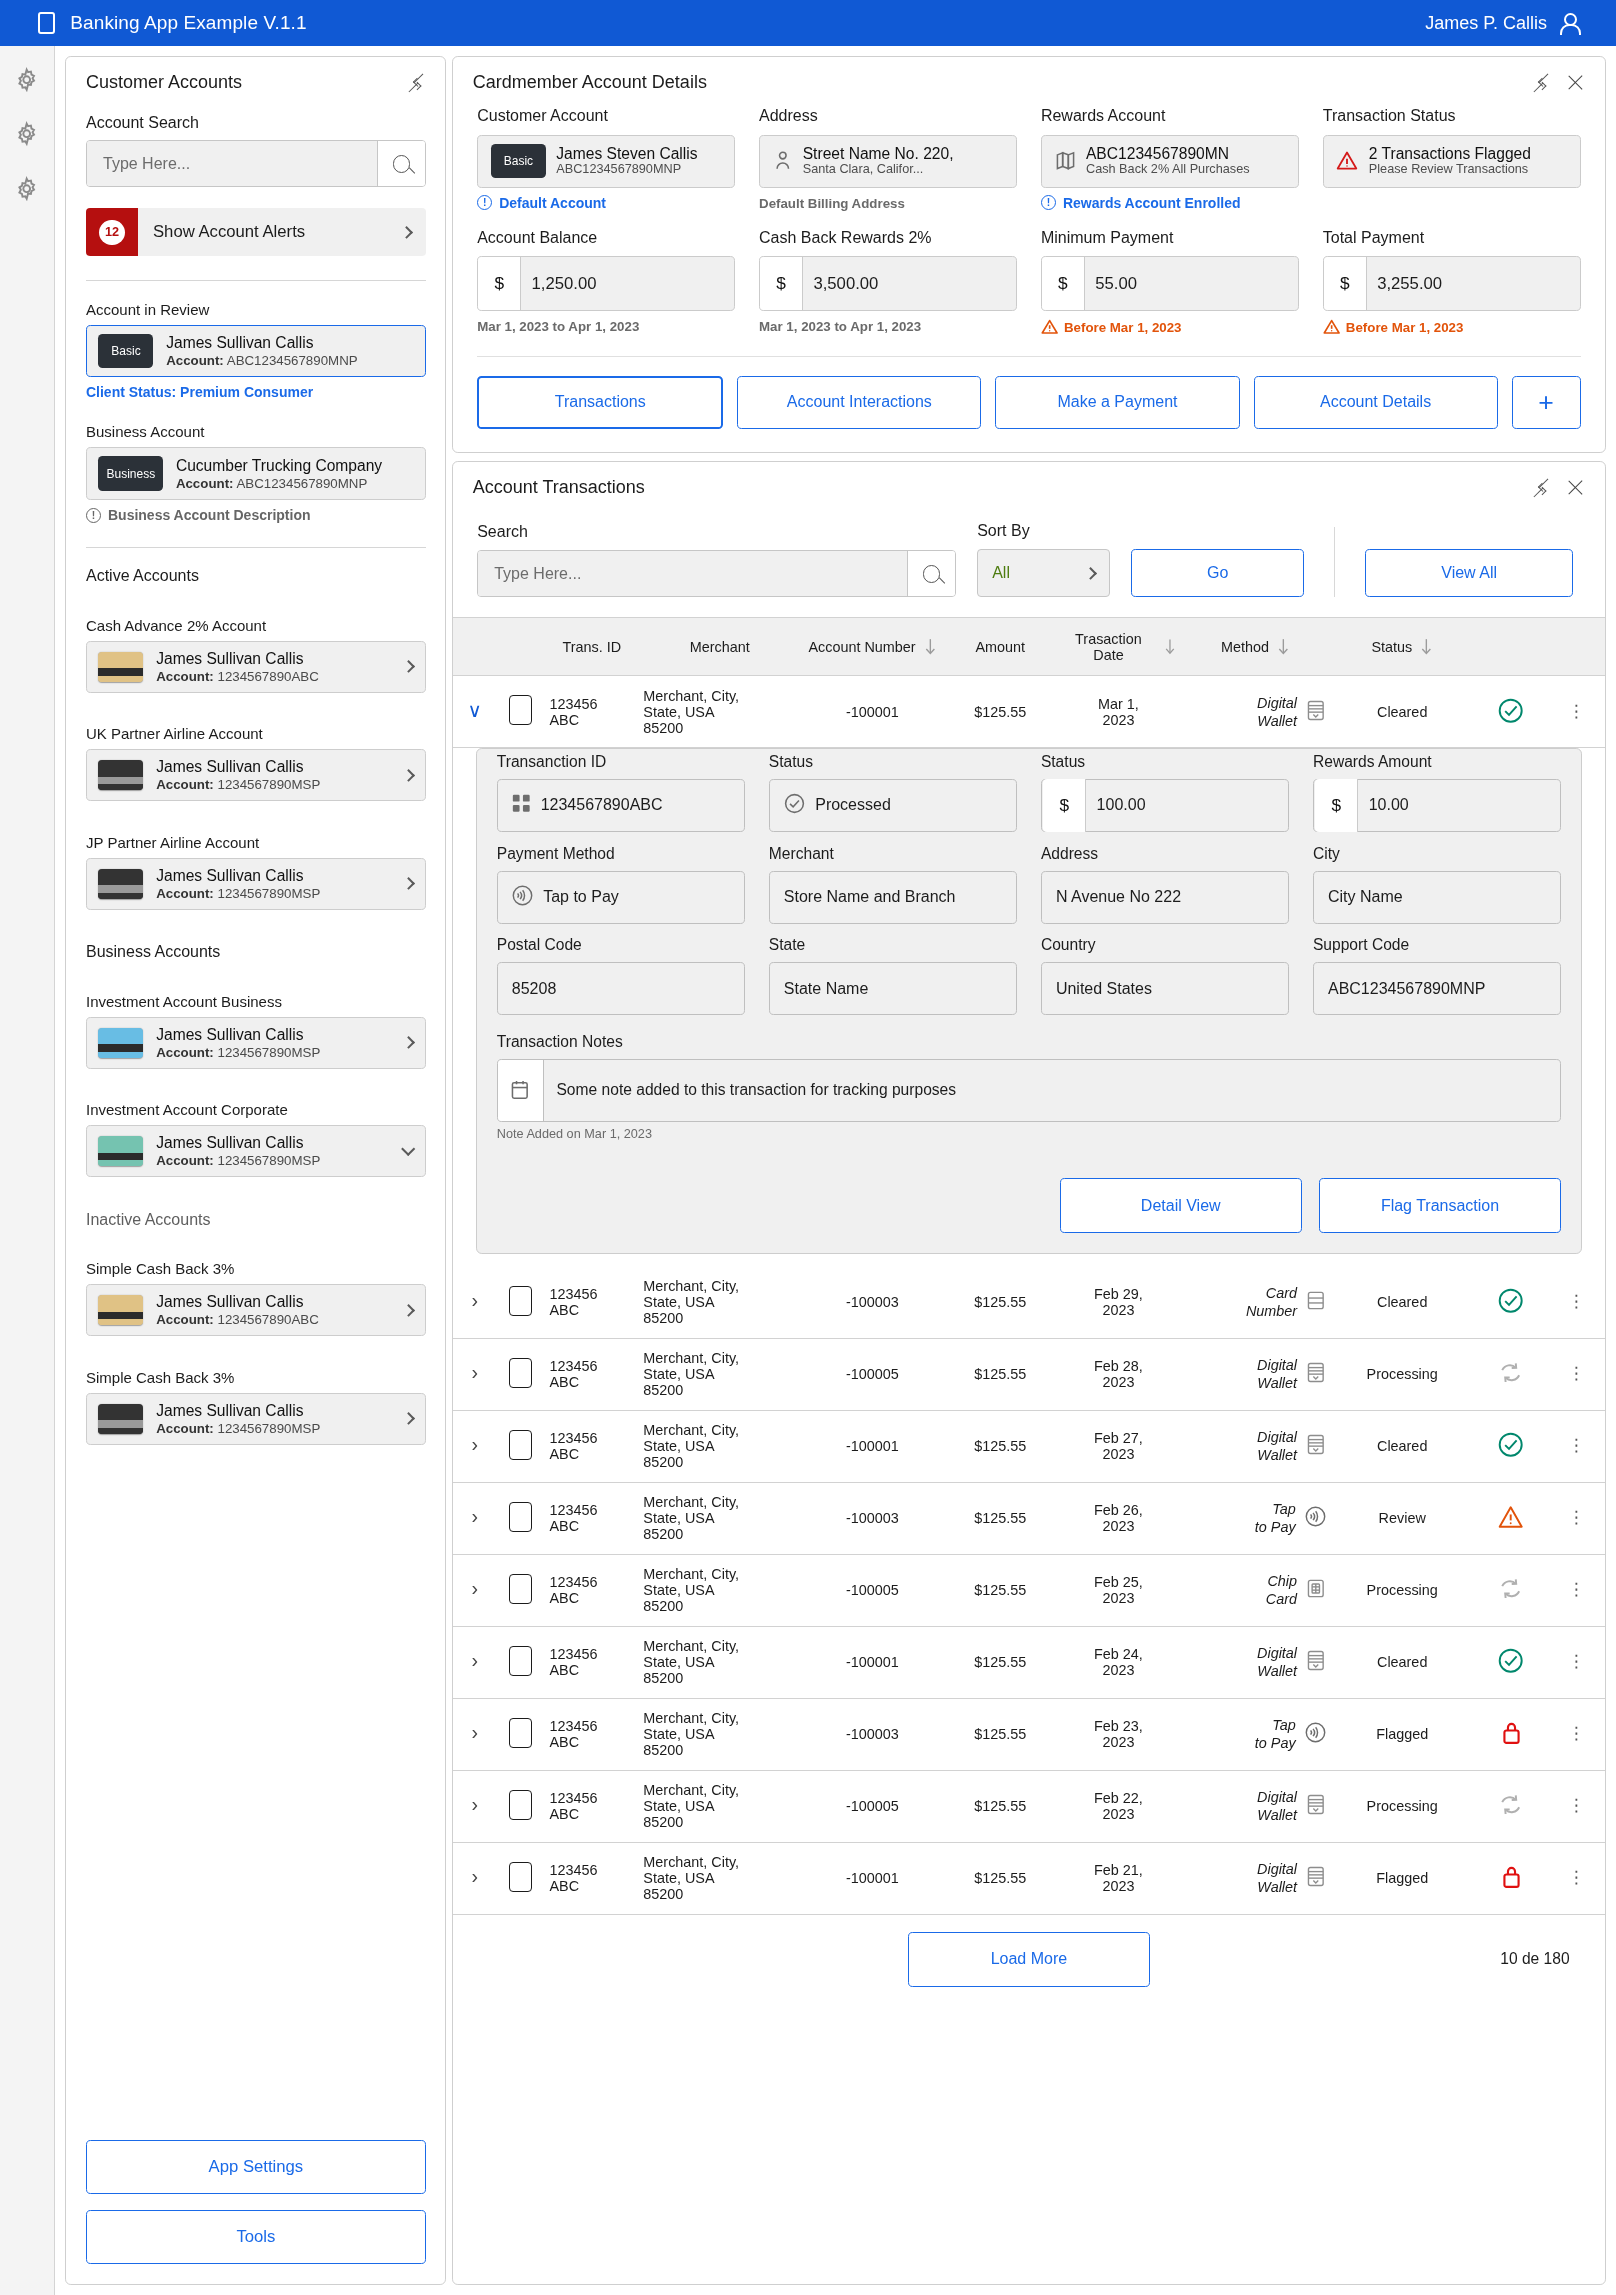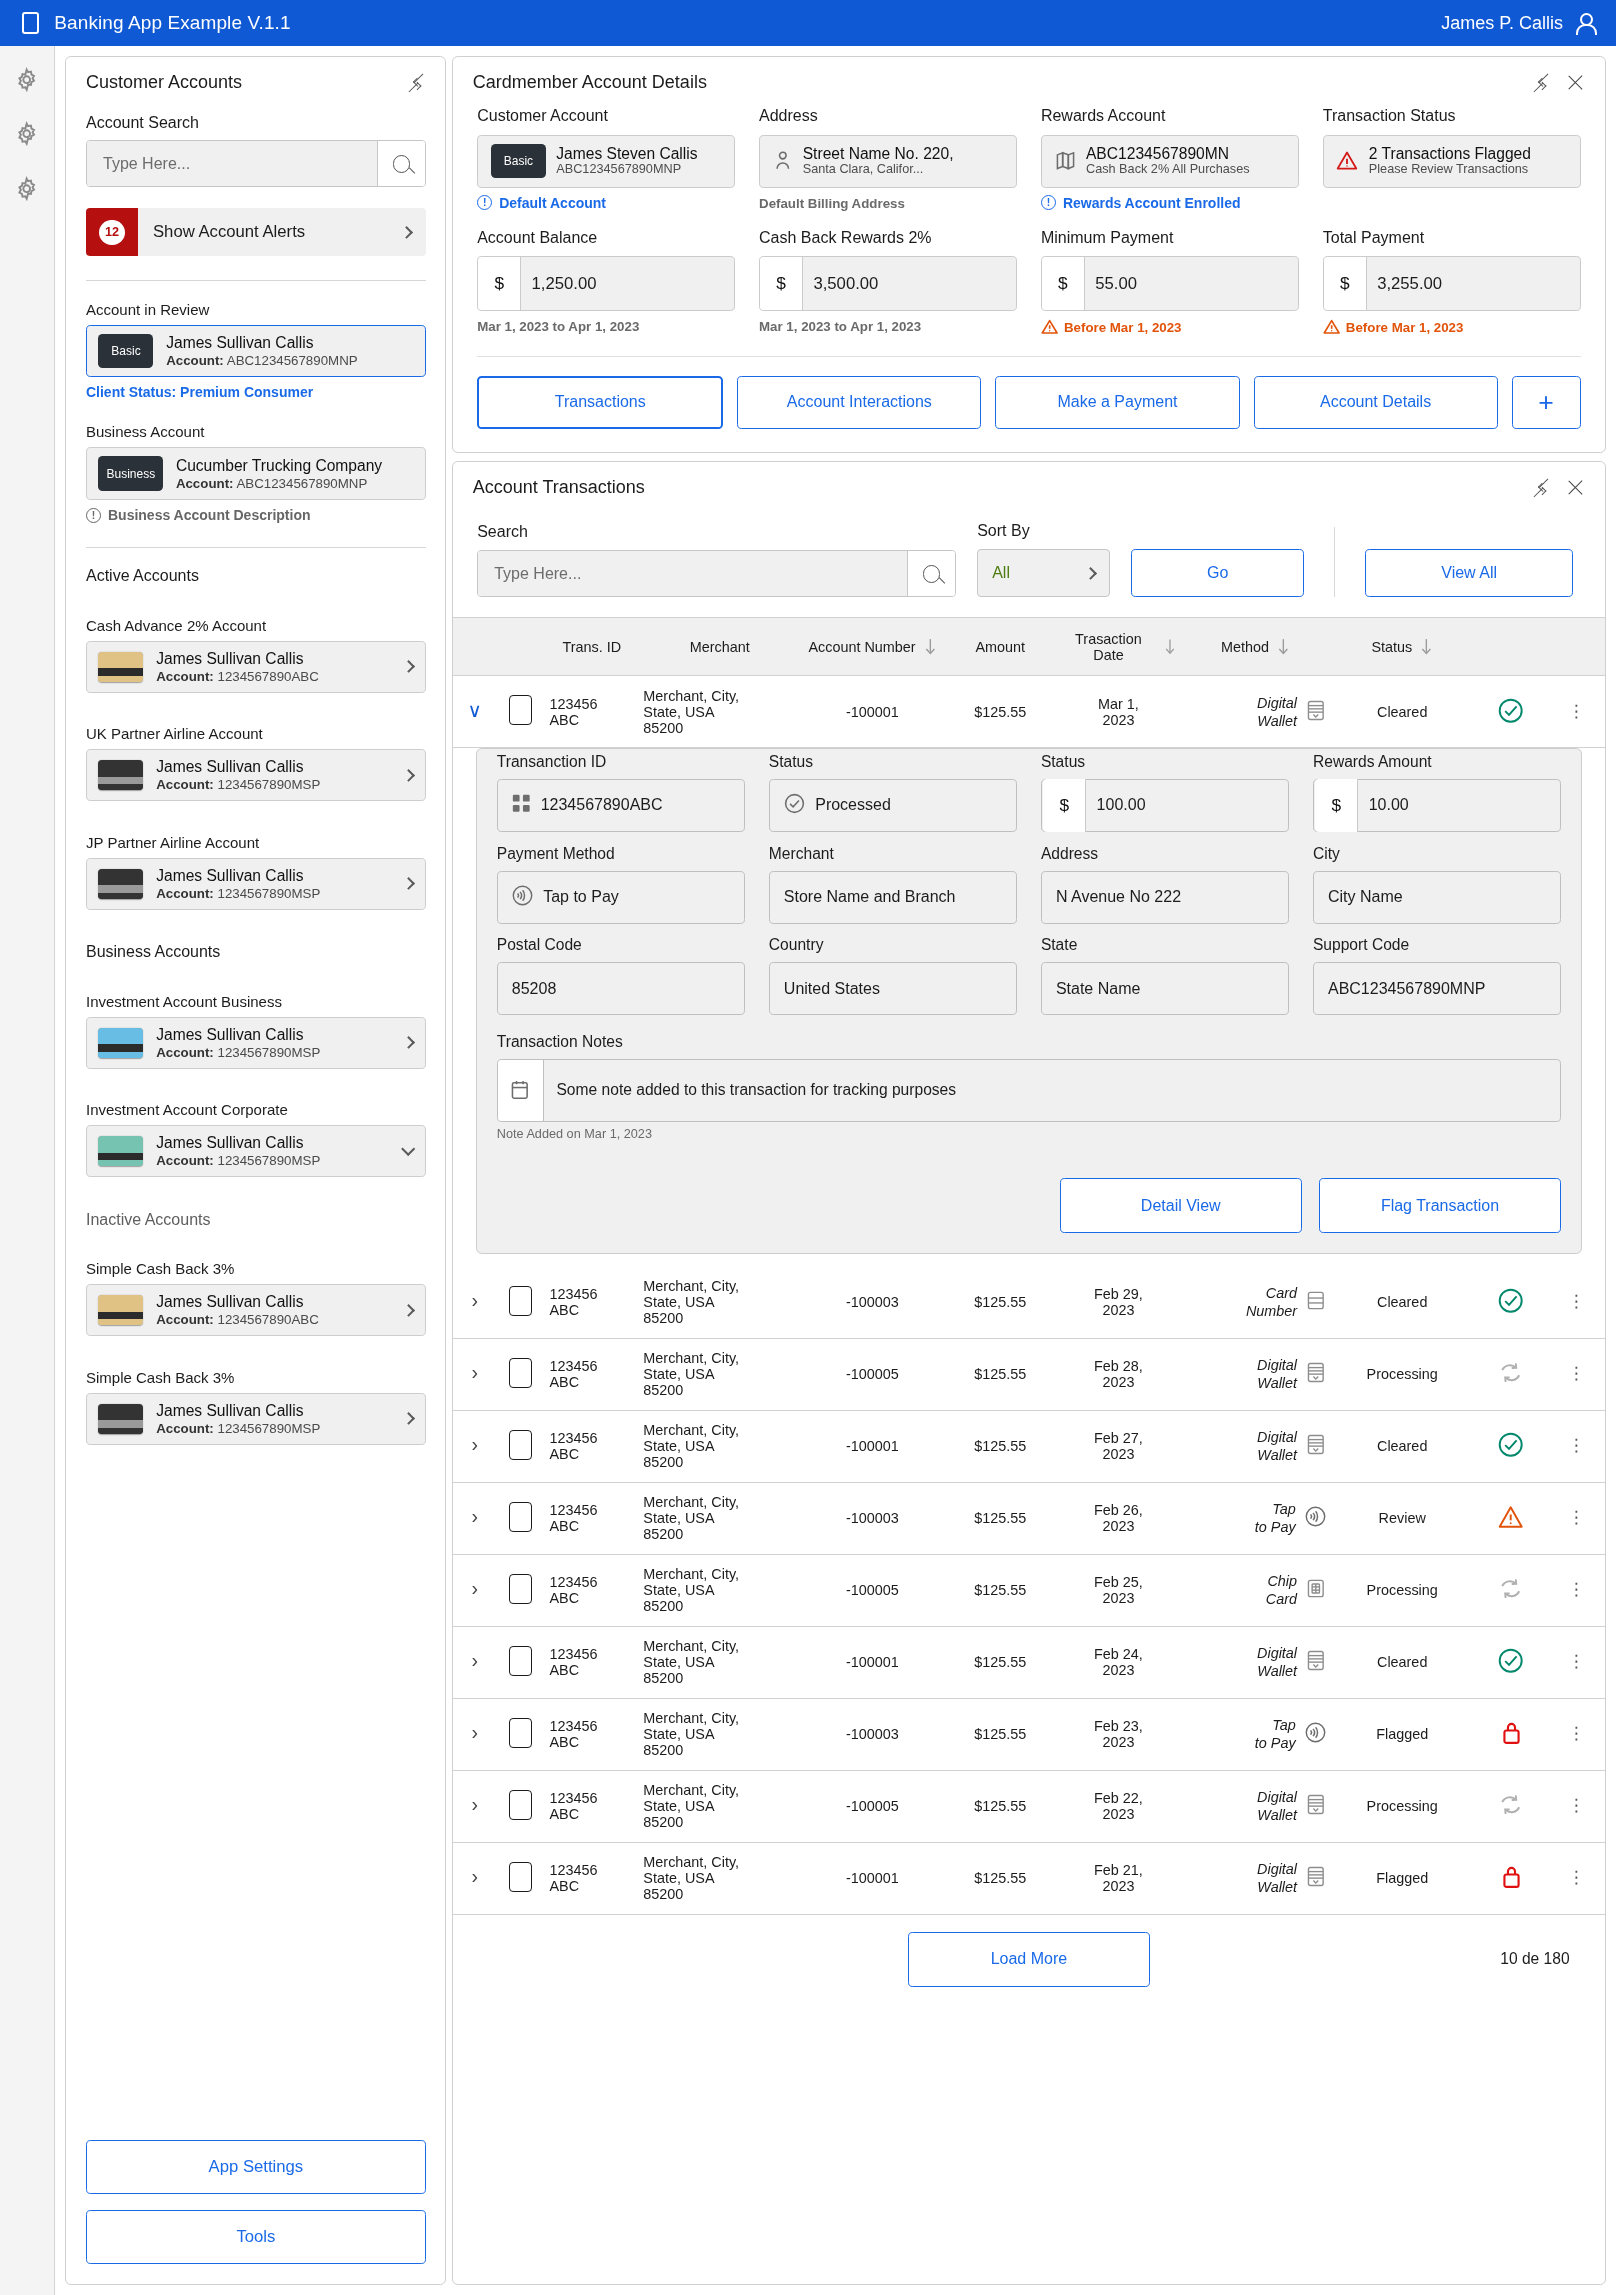--- a/index.html
+++ b/index.html
@@ -7,21 +7,21 @@
     width: 1616px; height: 2295px;
     font-family: "Liberation Sans", sans-serif;
     background: #ffffff;
     overflow: hidden;
   }
   .app { width: 1616px; height: 2295px; position: relative; background:#fff; display:flex; flex-direction:column; }
 
   
   .titlebar {
     height: 46px; background: #1059d4; color: #fff;
-    display: flex; align-items: center; padding: 0 22px;
+    display: flex; align-items: center; padding: 0 38px;
     flex: 0 0 46px;
   }
   .tb-left { display:flex; align-items:center; gap:15px; }
   .tb-title { font-size: 19px; letter-spacing: 0.1px; }
   .tb-right { margin-left: auto; display:flex; align-items:center; gap:11.5px; }
   .tb-user { font-size: 18px; }
   .ico-doc { width:17.3px; height:22px; border:2px solid #fff; border-radius:2.9px; }
   .ico-person { width:19.6px; height:19.6px; position:relative; }
   .ico-person::before { content:""; position:absolute; left:5.2px; top:0; width:9.2px; height:9.2px;
       border:2px solid #fff; border-radius:50%; }
@@ -754,29 +754,29 @@
       <span>City Name</span>
                     </div>
                   </div>
                   <div>
     <div class="dlabel">Postal Code</div>
     <div class="dbox">
       <span>85208</span>
                     </div>
                   </div>
                   <div>
+    <div class="dlabel">State</div>
+    <div class="dbox">
+      <span>State Name</span>
+                    </div>
+                  </div>
+                  <div>
     <div class="dlabel">Country</div>
     <div class="dbox">
       <span>United States</span>
-                    </div>
-                  </div>
-                  <div>
-    <div class="dlabel">State</div>
-    <div class="dbox">
-      <span>State Name</span>
                     </div>
                   </div>
                   <div>
     <div class="dlabel">Support Code</div>
     <div class="dbox">
       <span>ABC1234567890MNP</span>
                     </div>
                   </div>
                 </div>
               <div style="height:17.3px"></div>

